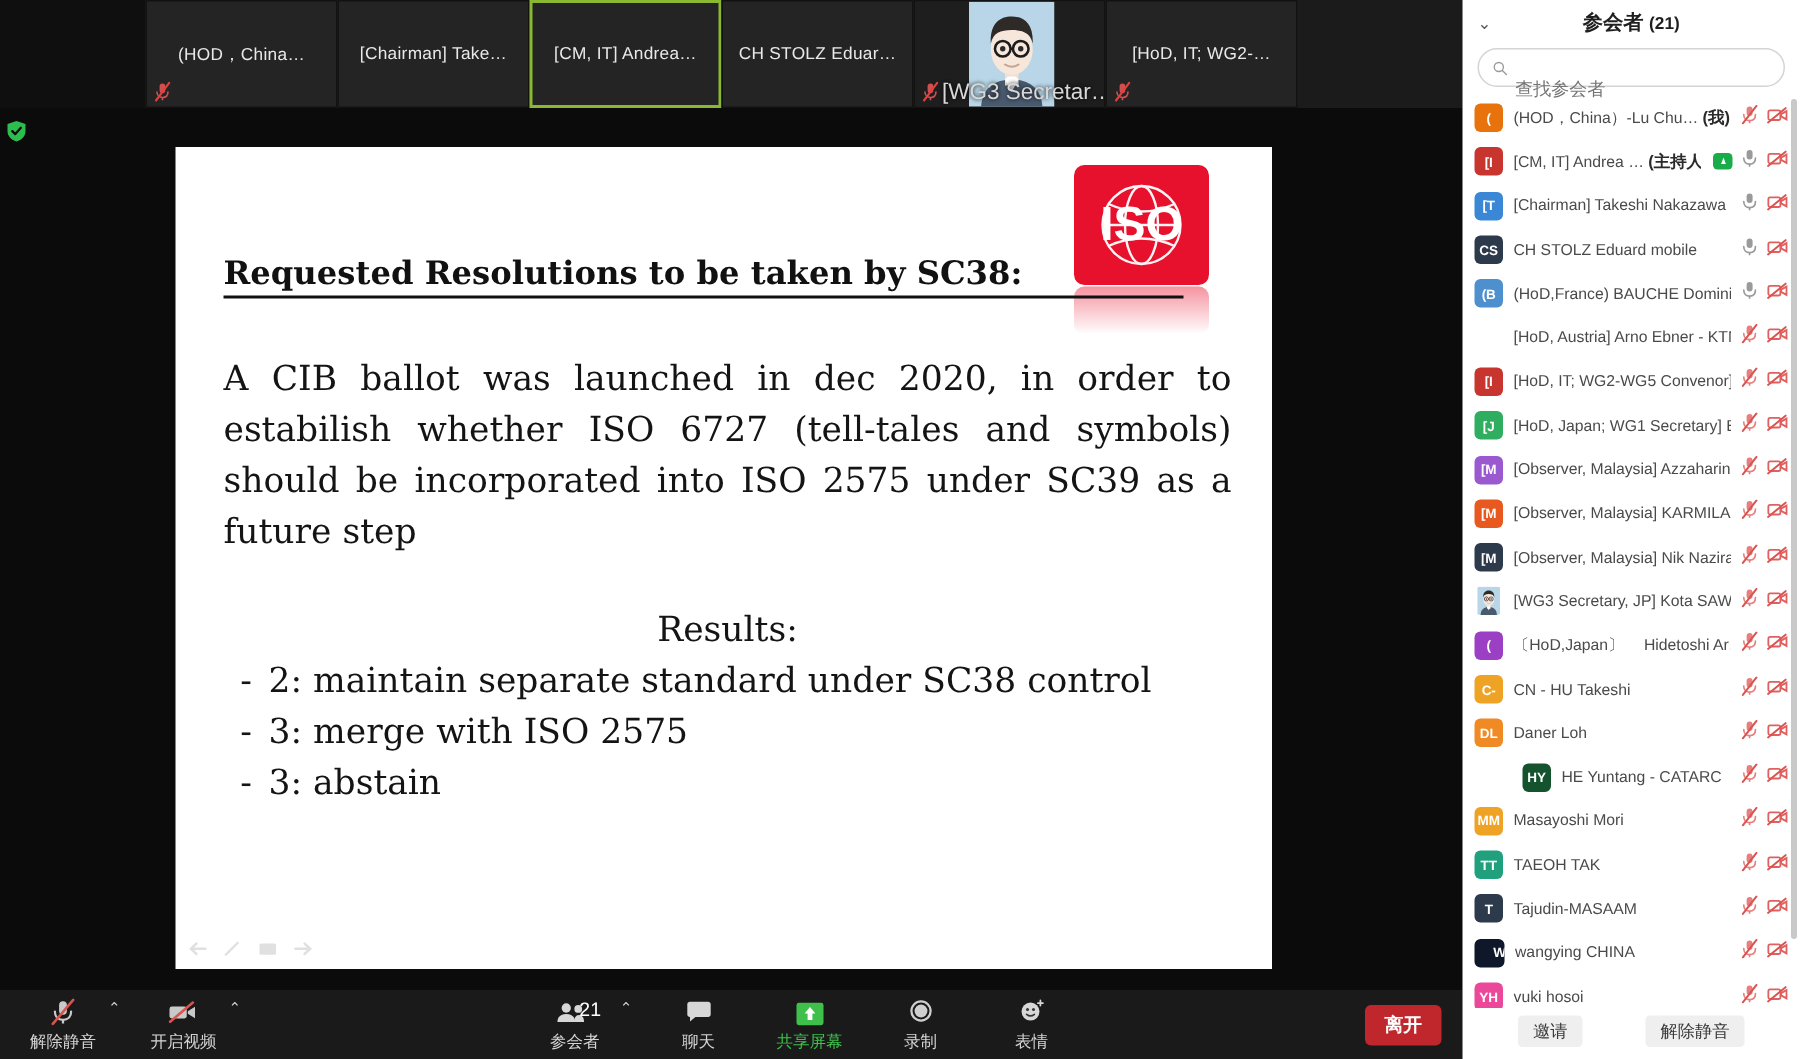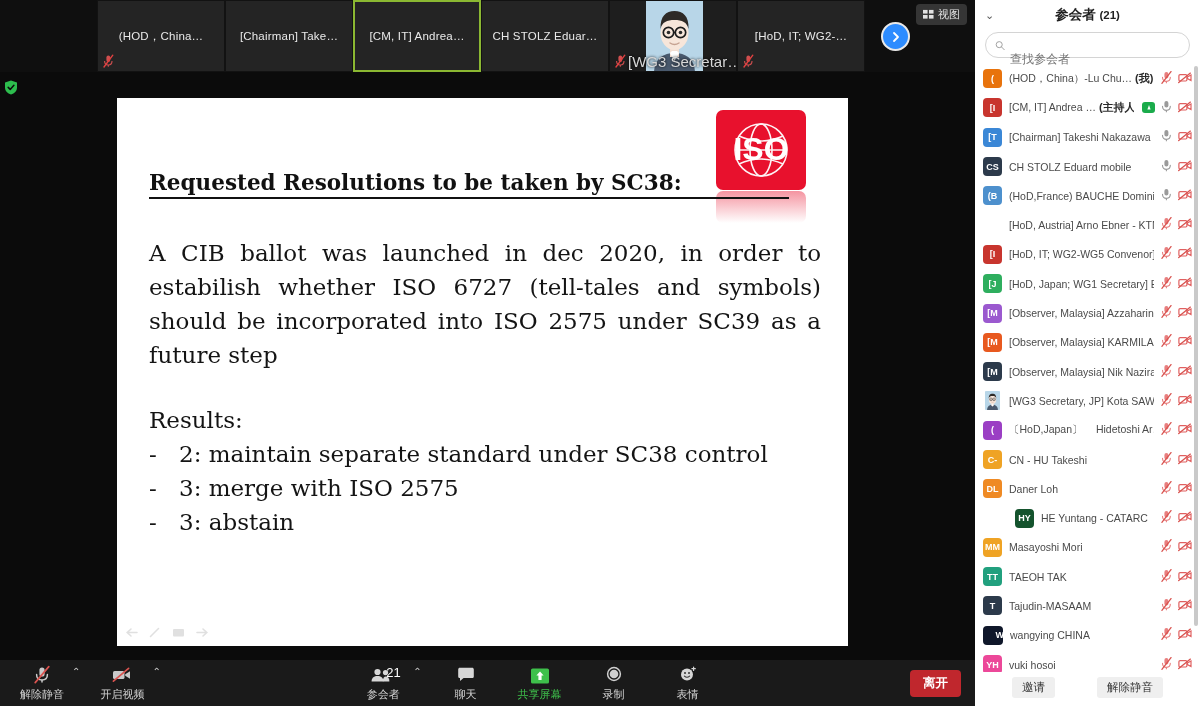--- a/index.html
+++ b/index.html
@@ -91,21 +91,21 @@
   }
   .slide-body {
     position: absolute; left: 32px; top: 138px; width: 672px;
     font-family: "DejaVu Serif", serif;
     font-size: 23px; line-height: 34px; color: #141414;
     text-align: justify;
   }
   .slide-results {
     position: absolute; left: 32px; top: 305px; width: 672px;
     font-family: "DejaVu Serif", serif;
-    font-size: 23px; line-height: 34px; color: #141414;
+    font-size: 23px; line-height: 34px; color: #141414; text-align: center;
   }
   .res-line { display: flex; }
   .res-dash { width: 30px; flex: none; }
   .slide-controls {
     position: absolute; left: 8px; bottom: 8px;
     display: flex; gap: 11px; align-items: center; opacity: .30;
   }
 
   
   .toolbar {
@@ -253,36 +253,20 @@
           <div class="thumb">
             <span class="thumb-label">[HoD, IT; WG2-…</span>
             <span class="mic-off"><svg width="11" height="14" viewBox="0 0 11 14">
                 <rect x="3.4" y="1.6" width="3.8" height="6.4" rx="1.9" fill="#d04f4f"></rect>
                 <path d="M1.6 7 C1.6 9.6 3.3 11 5.3 11 C7.4 11 9 9.6 9 7" stroke="#d04f4f" stroke-width="1.1" fill="none"></path>
                 <line x1="5.3" y1="11" x2="5.3" y2="12.8" stroke="#d04f4f" stroke-width="1.1"></line>
                 <line x1="1" y1="13" x2="9.8" y2="1.2" stroke="#e04040" stroke-width="1.4" stroke-linecap="round"></line>
               </svg></span>
           </div>
         </div>
-      <div class="strip-right">
-        <div class="next-btn">
-          <svg width="12" height="12" viewBox="0 0 12 12">
-            <path d="M4 2 L8 6 L4 10" stroke="#fff" stroke-width="1.8" fill="none" stroke-linecap="round" stroke-linejoin="round"></path>
-          </svg>
-        </div>
-        <div class="view-btn">
-          <svg width="11" height="11" viewBox="0 0 12 12">
-            <rect x="0" y="1" width="5" height="4" fill="#e2e2e2"></rect>
-            <rect x="6.5" y="1" width="5" height="4" fill="#e2e2e2"></rect>
-            <rect x="0" y="6.5" width="5" height="4" fill="#e2e2e2"></rect>
-            <rect x="6.5" y="6.5" width="5" height="4" fill="#e2e2e2"></rect>
-          </svg>
-          <span>视图</span>
-        </div>
-      </div>
     </div>
 
     <div class="shield-badge">
       <svg width="14" height="15" viewBox="0 0 14 15">
         <path d="M7 0.6 L13 2.6 V7.4 C13 11 10.4 13.4 7 14.4 C3.6 13.4 1 11 1 7.4 V2.6 Z" fill="#2dbd4e"></path>
         <path d="M4.2 7.4 L6.2 9.4 L9.9 5.2" stroke="#0b0b0b" stroke-width="1.5" fill="none" stroke-linecap="round" stroke-linejoin="round"></path>
       </svg>
     </div>
 
     <div class="slide">

